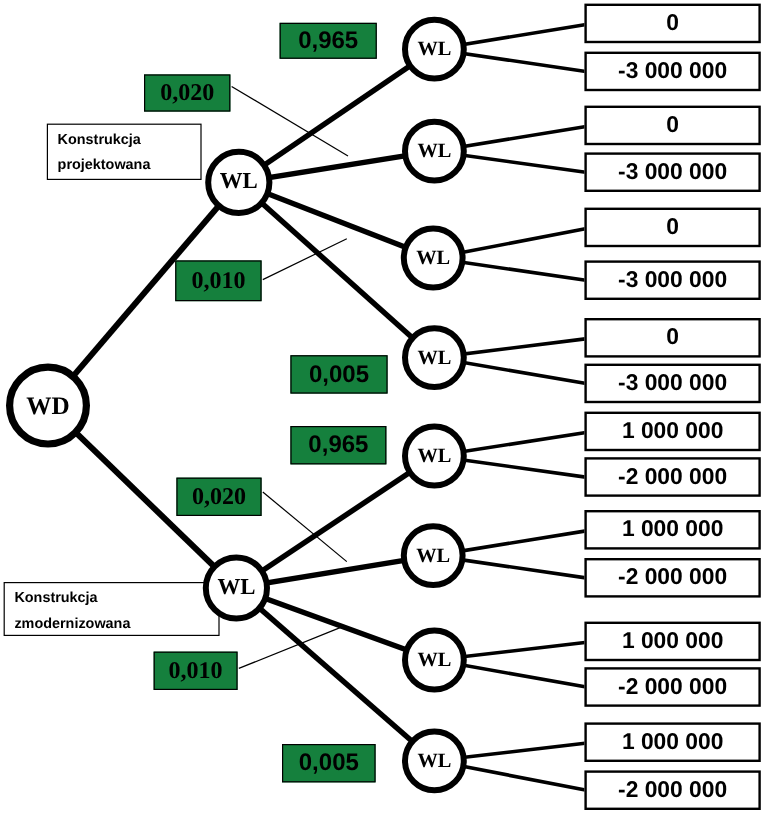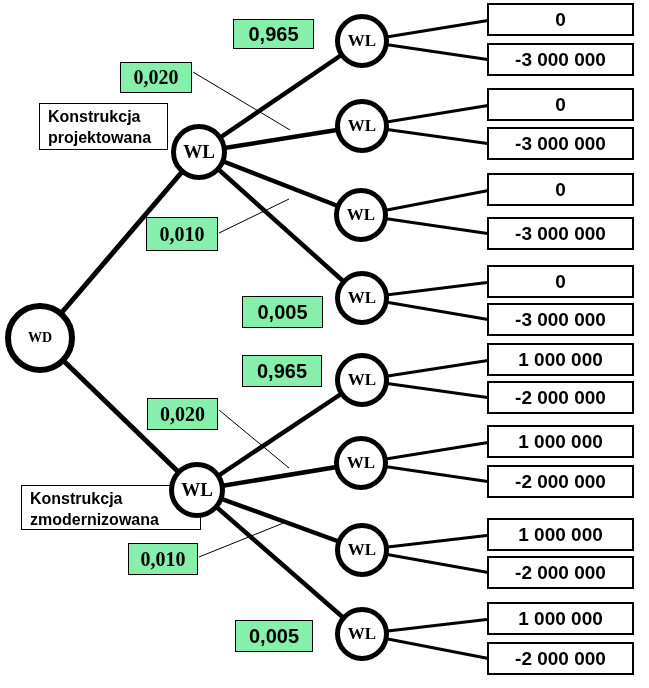--- a/index.html
+++ b/index.html
@@ -2,32 +2,32 @@
 <html><head>
 <meta charset="utf-8">
 <style>
   html,body{margin:0;padding:0;background:#fff;}
   .stage{position:relative;width:649px;height:688px;background:#fff;overflow:hidden;
          font-family:"Liberation Sans",sans-serif;color:#000;}
   .stage svg{position:absolute;left:0;top:0;}
   .circle{position:absolute;box-sizing:border-box;border-radius:50%;background:#fff;
           border:5px solid #000;display:flex;align-items:center;justify-content:center;
           font-weight:bold;font-family:Liberation Serif, serif;}
-  .circle.root{border-width:6px;font-size:14px;}
+  .circle.root{border-width:6px;font-size:21px;}
   .circle.lvl1{font-size:19px;}
   .circle.lvl2{font-size:17px;}
   .payoff{position:absolute;left:487px;width:147px;height:33px;box-sizing:border-box;
           border:2px solid #000;background:#fff;display:flex;align-items:center;
           justify-content:center;font-weight:bold;font-size:19px;white-space:nowrap;}
-  .plabel{position:absolute;box-sizing:border-box;border:1px solid #000;background:#86efac;
+  .plabel{position:absolute;box-sizing:border-box;border:1px solid #000;background:#15803d;
           display:flex;align-items:center;justify-content:center;font-weight:bold;}
   .plabel.sans{font:bold 20px "Liberation Sans",sans-serif;}
   .plabel.serif{font:bold 20px "Liberation Serif",serif;}
   .slabel{position:absolute;box-sizing:border-box;border:1px solid #000;background:#fff;
-          font-weight:bold;font-size:16px;line-height:21px;padding:2px 4px 2px 8px;}
+          font-weight:bold;font-size:12px;line-height:21px;padding:2px 4px 2px 8px;}
   line{stroke:#000;}
   .w5{stroke-width:5;} .w4{stroke-width:4.5;} .w3{stroke-width:3;} .w1{stroke-width:1;}
 </style>
 </head>
 <body>
 
 <div class="stage">
 
   <svg width="649" height="688" viewBox="0 0 649 688">
 
@@ -61,21 +61,21 @@
     <line class="w3" x1="362" y1="634" x2="491" y2="619"></line>
     <line class="w3" x1="362" y1="634" x2="491" y2="659"></line>
 
     <line class="w1" x1="193" y1="72" x2="290" y2="130"></line>
     <line class="w1" x1="219" y1="233" x2="289" y2="199"></line>
     <line class="w1" x1="219" y1="410" x2="289" y2="468"></line>
     <line class="w1" x1="199" y1="557" x2="286" y2="522"></line>
   </svg>
 
   <div class="slabel" style="left:39px;top:103px;width:129px;height:47px;">Konstrukcja projektowana</div>
-  <div class="slabel" style="left:21px;top:485px;width:180px;height:45px;">Konstrukcja zmodernizowana</div>
+  <div class="slabel" style="left:3px;top:485px;width:180px;height:45px;">Konstrukcja zmodernizowana</div>
 
   <div class="plabel sans" style="left:233px;top:19px;width:81px;height:30px;">0,965</div>
   <div class="plabel serif" style="left:120px;top:62px;width:72px;height:31px;">0,020</div>
   <div class="plabel serif" style="left:146px;top:217px;width:72px;height:34px;">0,010</div>
   <div class="plabel sans" style="left:242px;top:296px;width:81px;height:32px;">0,005</div>
 
   <div class="plabel sans" style="left:242px;top:355px;width:80px;height:32px;">0,965</div>
   <div class="plabel serif" style="left:147px;top:398px;width:71px;height:32px;">0,020</div>
   <div class="plabel serif" style="left:128px;top:543px;width:70px;height:32px;">0,010</div>
   <div class="plabel sans" style="left:235px;top:620px;width:78px;height:32px;">0,005</div>

